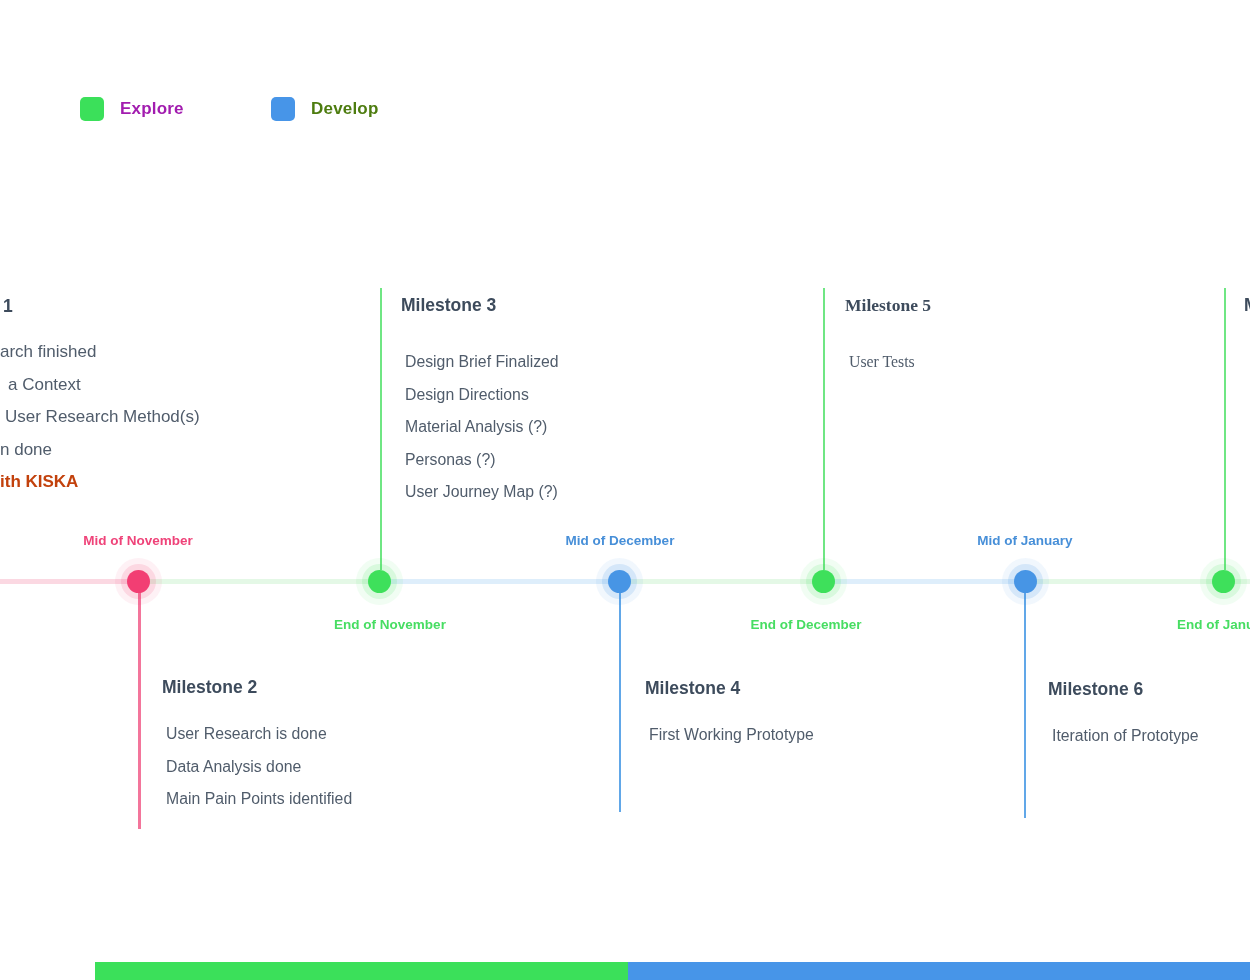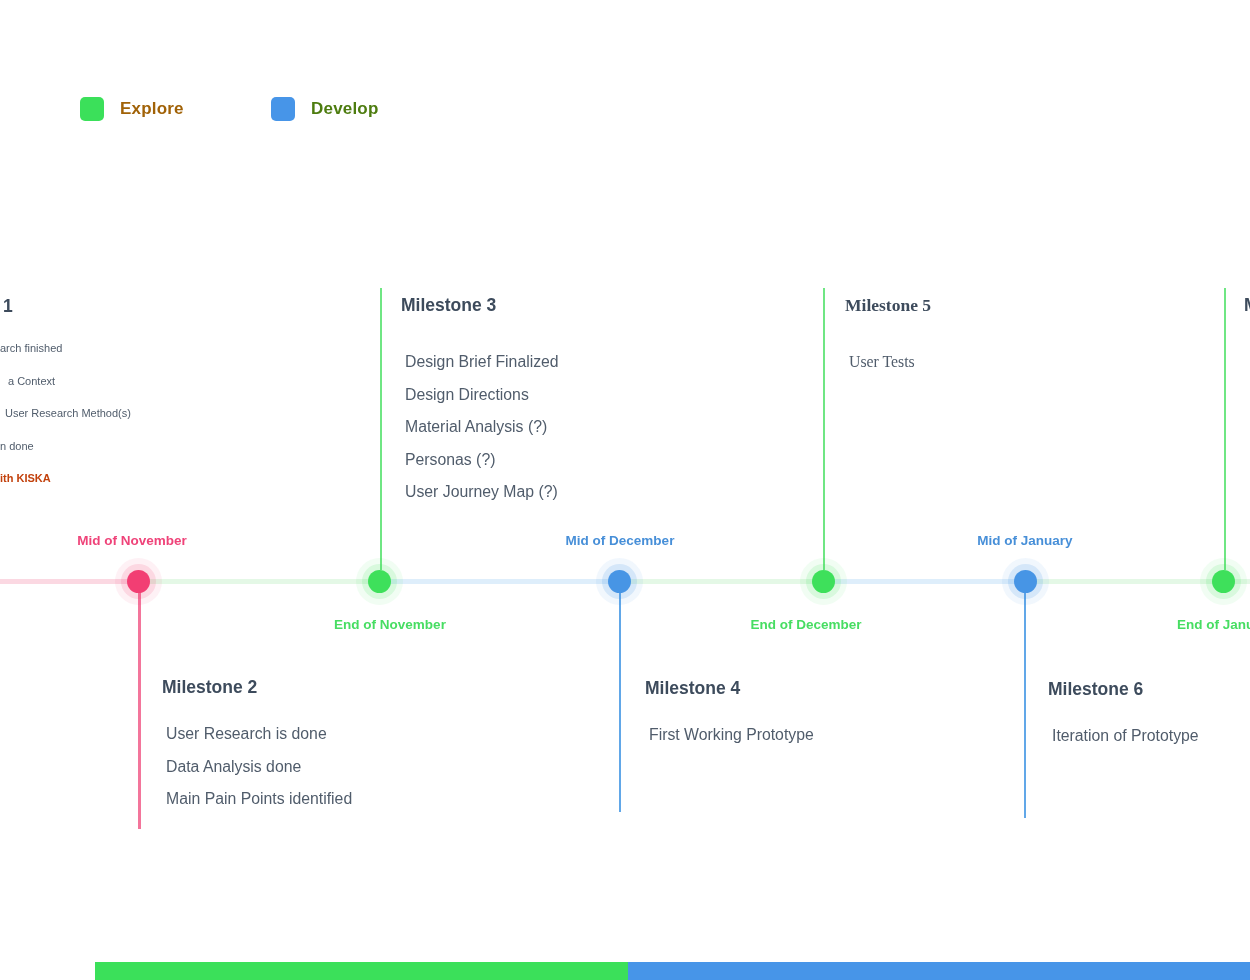--- a/index.html
+++ b/index.html
@@ -8,21 +8,21 @@
     overflow:hidden;font-family:"Liberation Sans",sans-serif;
   }
   
   .legend-item{position:absolute;display:flex;align-items:center;height:24px;}
   #leg-explore{left:80px;top:97px;}
   #leg-develop{left:271px;top:97px;}
   .swatch{width:24px;height:24px;border-radius:5px;flex:0 0 auto;margin-right:16px;}
   .swatch-explore{background:#3be05a;}
   .swatch-develop{background:#4795e8;}
   .legend-label{font-size:17px;font-weight:bold;letter-spacing:.2px;}
-  #leg-explore .legend-label{color:#a16207;}
+  #leg-explore .legend-label{color:#a21caf;}
   #leg-develop .legend-label{color:#4d7c0f;}
   
   .track-seg{position:absolute;top:579px;height:5px;}
   .seg-1{left:0;width:139px;background:#fbd8e2;}
   .seg-2{left:139px;width:240px;background:#e4f8e6;}
   .seg-3{left:379px;width:241px;background:#deeefb;}
   .seg-4{left:620px;width:203px;background:#e4f8e6;}
   .seg-5{left:823px;width:202px;background:#deeefb;}
   .seg-6{left:1025px;width:225px;background:#e4f8e6;}
   
@@ -40,35 +40,35 @@
   .v-m3{left:380px;top:288px;height:282px;}
   .v-m5{left:823px;top:288px;height:282px;}
   .v-m7{left:1224px;top:288px;height:282px;}
   .v-m2{left:138px;top:593px;height:236px;}
   .v-m4{left:619px;top:593px;height:219px;}
   .v-m6{left:1024px;top:593px;height:225px;}
   
   .date-label{position:absolute;font-size:13.5px;font-weight:bold;white-space:nowrap;}
   .date-pink{color:#ef4379;} .date-green{color:#47dd62;} .date-blue{color:#478fd8;}
   .d-center{transform:translateX(-50%);}
-  .d1{left:132px;top:533px;} .d2{left:390px;top:617px;}
+  .d1{left:138px;top:533px;} .d2{left:390px;top:617px;}
   .d3{left:620px;top:533px;} .d4{left:786px;top:617px;margin-left:20px;}
   .d5{left:1025px;top:533px;} .d6{left:1177px;top:617px;}
   
   .ms{position:absolute;white-space:nowrap;}
   .ms-title{font-size:17.5px;font-weight:bold;color:#3d4b5c;line-height:20px;}
   .ms-items{margin:0;padding:0 0 0 4px;list-style:none;}
   .ms-items li{font-size:15.8px;color:#505c6b;line-height:32.5px;}
   .ms-top .ms-title{margin-bottom:31px;}
   .ms-bottom .ms-title{margin-bottom:21px;}
   #m3{left:401px;top:295px;} #m5{left:845px;top:295px;font-family:Liberation Serif, serif;} #m7{left:1244px;top:295px;}
   #m2{left:162px;top:677px;} #m4{left:645px;top:678px;} #m6{left:1048px;top:679px;}
   
   #m1{left:0;top:296px;width:220px;height:210px;}
-  #m1 .abs{position:absolute;font-size:11px;color:#505c6b;white-space:nowrap;}
+  #m1 .abs{position:absolute;font-size:17px;color:#505c6b;white-space:nowrap;}
   #m1 .m1-title{left:3px;top:0;font-size:17.5px;font-weight:bold;color:#3d4b5c;}
   #m1 .i1{left:0;top:46px;} #m1 .i2{left:8px;top:79px;}
   #m1 .i3{left:5px;top:111px;} #m1 .i4{left:0;top:144px;}
   #m1 .i5{left:0;top:176px;color:#c2410c;font-weight:bold;}
   
   .phase-bar{position:absolute;top:962px;height:18px;}
   .bar-explore{left:95px;width:533px;background:#3be05a;}
   .bar-develop{left:628px;width:622px;background:#4795e8;}
 </style>
 </head>

